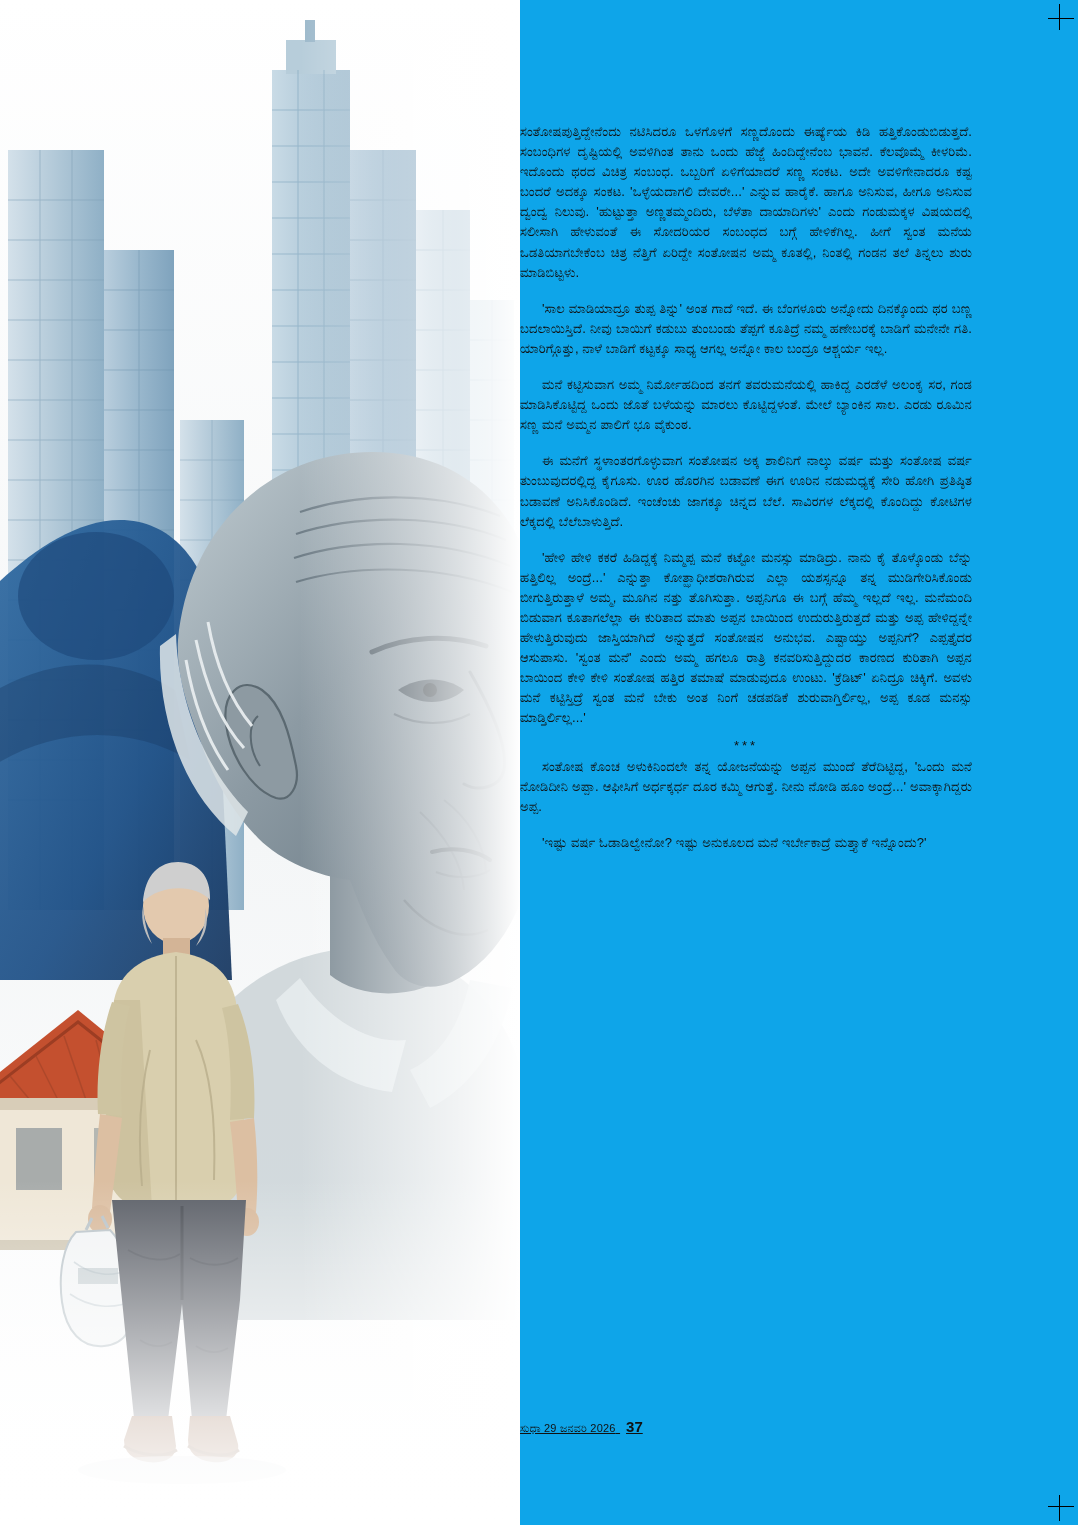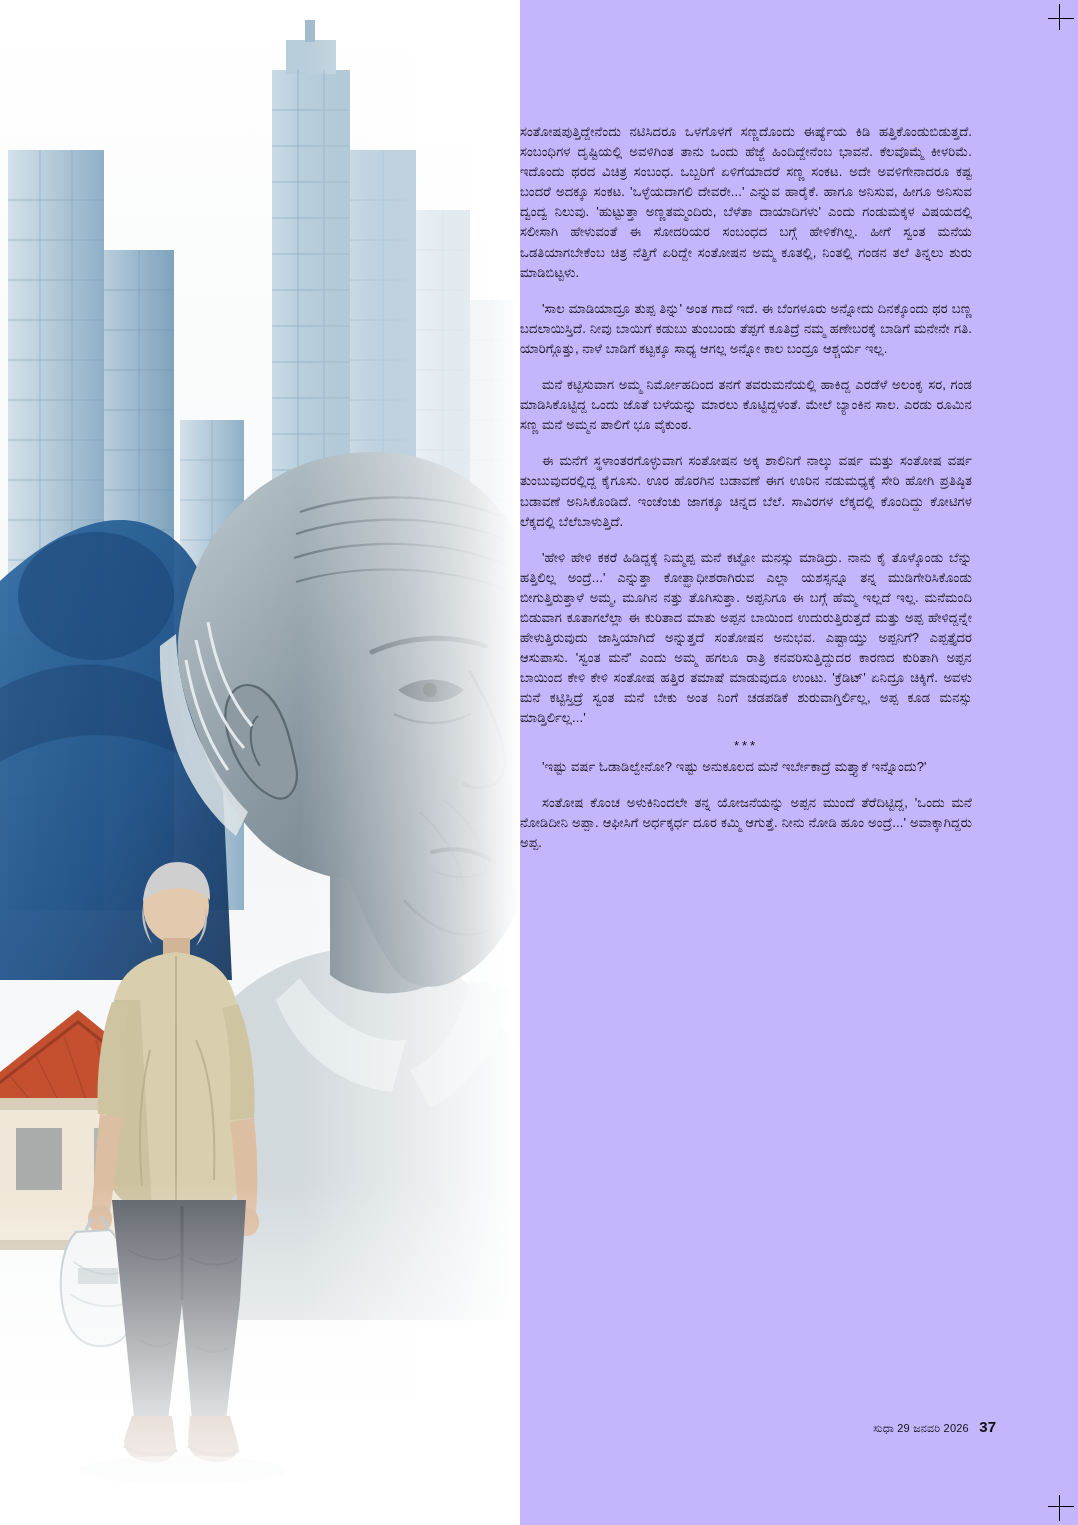--- a/index.html
+++ b/index.html
@@ -7,21 +7,21 @@
     padding: 0;
     background: #ffffff;
   }
   body {
     font-family: "Liberation Sans", sans-serif;
   }
   .page {
     position: relative;
     width: 1078px;
     height: 1525px;
-    background: #c4b5fd;
+    background: #0ea5e9;
     overflow: hidden;
   }
 
   
   .crop-mark {
     position: absolute;
     background: #000;
   }
   .cm-tr-v { right: 18px; top: 4px; width: 1px; height: 26px; }
   .cm-tr-h { right: 4px; top: 18px; width: 26px; height: 1px; }
@@ -63,25 +63,25 @@
     text-align: center;
     font-size: 13px;
     letter-spacing: 3px;
     color: #111;
     margin: 9px 0 4px 0;
   }
 
   
   .footer {
     position: absolute;
-    left: 544px;
+    left: 520px;
     top: 1418px;
     width: 452px;
-    text-align: right;
     color: #111;
+    text-decoration: underline;
   }
   .footer .issue {
     font-size: 11px;
     letter-spacing: 0.2px;
   }
   .footer .pageno {
     font-size: 15px;
     font-weight: bold;
     margin-left: 6px;
   }
@@ -397,22 +397,22 @@
     </svg>
   </div>
 
   <div class="article">
     <p class="para">ಸಂತೋಷಪುತ್ತಿದ್ದೇನೆಂದು ನಟಿಸಿದರೂ ಒಳಗೊಳಗೆ ಸಣ್ಣದೊಂದು ಈರ್ಷ್ಯೆಯ ಕಿಡಿ ಹತ್ತಿಕೊಂಡುಬಿಡುತ್ತದೆ. ಸಂಬಂಧಿಗಳ ದೃಷ್ಟಿಯಲ್ಲಿ ಅವಳಿಗಿಂತ ತಾನು ಒಂದು ಹೆಜ್ಜೆ ಹಿಂದಿದ್ದೇನೆಂಬ ಭಾವನೆ. ಕೆಲವೊಮ್ಮೆ ಕೀಳರಿಮೆ. ಇದೊಂದು ಥರದ ವಿಚಿತ್ರ ಸಂಬಂಧ. ಒಬ್ಬರಿಗೆ ಏಳಿಗೆಯಾದರೆ ಸಣ್ಣ ಸಂಕಟ. ಅದೇ ಅವಳಿಗೇನಾದರೂ ಕಷ್ಟ ಬಂದರೆ ಅದಕ್ಕೂ ಸಂಕಟ. 'ಒಳ್ಳೆಯದಾಗಲಿ ದೇವರೇ...' ಎನ್ನುವ ಹಾರೈಕೆ. ಹಾಗೂ ಅನಿಸುವ, ಹೀಗೂ ಅನಿಸುವ ದ್ವಂದ್ವ ನಿಲುವು. 'ಹುಟ್ಟುತ್ತಾ ಅಣ್ಣತಮ್ಮಂದಿರು, ಬೆಳೆತಾ ದಾಯಾದಿಗಳು' ಎಂದು ಗಂಡುಮಕ್ಕಳ ವಿಷಯದಲ್ಲಿ ಸಲೀಸಾಗಿ ಹೇಳುವಂತೆ ಈ ಸೋದರಿಯರ ಸಂಬಂಧದ ಬಗ್ಗೆ ಹೇಳಿಕೆಗಿಲ್ಲ. ಹೀಗೆ ಸ್ವಂತ ಮನೆಯ ಒಡತಿಯಾಗಬೇಕೆಂಬ ಚಿತ್ರ ನೆತ್ತಿಗೆ ಏರಿದ್ದೇ ಸಂತೋಷನ ಅಮ್ಮ ಕೂತಲ್ಲಿ, ನಿಂತಲ್ಲಿ ಗಂಡನ ತಲೆ ತಿನ್ನಲು ಶುರು ಮಾಡಿಬಿಟ್ಟಳು.</p>
     <p class="para indent">'ಸಾಲ ಮಾಡಿಯಾದ್ರೂ ತುಪ್ಪ ತಿನ್ನು' ಅಂತ ಗಾದೆ ಇದೆ. ಈ ಬೆಂಗಳೂರು ಅನ್ನೋದು ದಿನಕ್ಕೊಂದು ಥರ ಬಣ್ಣ ಬದಲಾಯಿಸ್ತಿದೆ. ನೀವು ಬಾಯಿಗೆ ಕಡುಬು ತುಂಬಂಡು ತೆಪ್ಪಗೆ ಕೂತಿದ್ರೆ ನಮ್ಮ ಹಣೇಬರಕ್ಕೆ ಬಾಡಿಗೆ ಮನೇನೇ ಗತಿ. ಯಾರಿಗ್ಗೊತ್ತು, ನಾಳೆ ಬಾಡಿಗೆ ಕಟ್ಟಕ್ಕೂ ಸಾಧ್ಯ ಆಗಲ್ಲ ಅನ್ನೋ ಕಾಲ ಬಂದ್ರೂ ಆಶ್ಚರ್ಯ ಇಲ್ಲ.</p>
     <p class="para indent">ಮನೆ ಕಟ್ಟಿಸುವಾಗ ಅಮ್ಮ ನಿರ್ಮೋಹದಿಂದ ತನಗೆ ತವರುಮನೆಯಲ್ಲಿ ಹಾಕಿದ್ದ ಎರಡೆಳೆ ಅಲಂಕೃ ಸರ, ಗಂಡ ಮಾಡಿಸಿಕೊಟ್ಟಿದ್ದ ಒಂದು ಜೊತೆ ಬಳೆಯನ್ನು ಮಾರಲು ಕೊಟ್ಟಿದ್ದಳಂತೆ. ಮೇಲೆ ಬ್ಯಾಂಕಿನ ಸಾಲ. ಎರಡು ರೂಮಿನ ಸಣ್ಣ ಮನೆ ಅಮ್ಮನ ಪಾಲಿಗೆ ಭೂ ವೈಕುಂಠ.</p>
     <p class="para indent">ಈ ಮನೆಗೆ ಸ್ಥಳಾಂತರಗೊಳ್ಳುವಾಗ ಸಂತೋಷನ ಅಕ್ಕ ಶಾಲಿನಿಗೆ ನಾಲ್ಕು ವರ್ಷ ಮತ್ತು ಸಂತೋಷ ವರ್ಷ ತುಂಬುವುದರಲ್ಲಿದ್ದ ಕೈಗೂಸು. ಊರ ಹೊರಗಿನ ಬಡಾವಣೆ ಈಗ ಊರಿನ ನಡುಮಧ್ಯಕ್ಕೆ ಸೇರಿ ಹೋಗಿ ಪ್ರತಿಷ್ಠಿತ ಬಡಾವಣೆ ಅನಿಸಿಕೊಂಡಿದೆ. ಇಂಚೆಂಚು ಜಾಗಕ್ಕೂ ಚಿನ್ನದ ಬೆಲೆ. ಸಾವಿರಗಳ ಲೆಕ್ಕದಲ್ಲಿ ಕೊಂದಿದ್ದು ಕೋಟಿಗಳ ಲೆಕ್ಕದಲ್ಲಿ ಬೆಲೆಬಾಳುತ್ತಿದೆ.</p>
     <p class="para indent">'ಹೇಳಿ ಹೇಳಿ ಕಕರೆ ಹಿಡಿದ್ದಕ್ಕೆ ನಿಮ್ಮಪ್ಪ ಮನೆ ಕಟ್ಟೋ ಮನಸ್ಸು ಮಾಡಿದ್ರು. ನಾನು ಕೈ ತೊಳ್ಕೊಂಡು ಬೆನ್ನು ಹತ್ತಿಲಿಲ್ಲ ಅಂದ್ರೆ...' ಎನ್ನುತ್ತಾ ಕೋತ್ಝಾಧೀಶರಾಗಿರುವ ಎಲ್ಲಾ ಯಶಸ್ಸನ್ನೂ ತನ್ನ ಮುಡಿಗೇರಿಸಿಕೊಂಡು ಬೀಗುತ್ತಿರುತ್ತಾಳೆ ಅಮ್ಮ, ಮೂಗಿನ ನತ್ತು ತೊಗಿಸುತ್ತಾ. ಅಪ್ಪನಿಗೂ ಈ ಬಗ್ಗೆ ಹೆಮ್ಮ ಇಲ್ಲದೆ ಇಲ್ಲ. ಮನೆಮಂದಿ ಬಿಡುವಾಗ ಕೂತಾಗಲೆಲ್ಲಾ ಈ ಕುರಿತಾದ ಮಾತು ಅಪ್ಪನ ಬಾಯಿಂದ ಉದುರುತ್ತಿರುತ್ತದೆ ಮತ್ತು ಅಪ್ಪ ಹೇಳಿದ್ದನ್ನೇ ಹೇಳುತ್ತಿರುವುದು ಜಾಸ್ತಿಯಾಗಿದೆ ಅನ್ನುತ್ತದೆ ಸಂತೋಷನ ಅನುಭವ. ಎಷ್ಟಾಯ್ತು ಅಪ್ಪನಿಗೆ? ಎಪ್ಪತ್ತೈದರ ಆಸುಪಾಸು. 'ಸ್ವಂತ ಮನೆ' ಎಂದು ಅಮ್ಮ ಹಗಲೂ ರಾತ್ರಿ ಕನವರಿಸುತ್ತಿದ್ದುದರ ಕಾರಣದ ಕುರಿತಾಗಿ ಅಪ್ಪನ ಬಾಯಿಂದ ಕೇಳಿ ಕೇಳಿ ಸಂತೋಷ ಹತ್ತಿರ ತಮಾಷೆ ಮಾಡುವುದೂ ಉಂಟು. 'ಕ್ರೆಡಿಟ್' ಏನಿದ್ರೂ ಚಿಕ್ಕಿಗೆ. ಅವಳು ಮನೆ ಕಟ್ಟಿಸ್ತಿದ್ರೆ ಸ್ವಂತ ಮನೆ ಬೇಕು ಅಂತ ನಿಂಗೆ ಚಡಪಡಿಕೆ ಶುರುವಾಗ್ತಿರ್ಲಿಲ್ಲ, ಅಪ್ಪ ಕೂಡ ಮನಸ್ಸು ಮಾಡ್ತಿರ್ಲಿಲ್ಲ...'</p>
     <div class="divider">***</div>
+    <p class="para indent">ಸಂತೋಷ ಕೊಂಚ ಅಳುಕಿನಿಂದಲೇ ತನ್ನ ಯೋಜನೆಯನ್ನು ಅಪ್ಪನ ಮುಂದೆ ತೆರೆದಿಟ್ಟಿದ್ದ, 'ಒಂದು ಮನೆ ನೋಡಿದೀನಿ ಅಪ್ಪಾ. ಆಫೀಸಿಗೆ ಅರ್ಧಕ್ಕರ್ಧ ದೂರ ಕಮ್ಮಿ ಆಗುತ್ತೆ. ನೀನು ನೋಡಿ ಹೂಂ ಅಂದ್ರೆ...' ಅವಾಕ್ಕಾಗಿದ್ದರು ಅಪ್ಪ.</p>
     <p class="para indent">'ಇಷ್ಟು ವರ್ಷ ಓಡಾಡಿಲ್ವೇನೋ? ಇಷ್ಟು ಅನುಕೂಲದ ಮನೆ ಇರ್ಬೇಕಾದ್ರೆ ಮತ್ತ್ಯಾಕೆ ಇನ್ನೊಂದು?'</p>
-    <p class="para indent">ಸಂತೋಷ ಕೊಂಚ ಅಳುಕಿನಿಂದಲೇ ತನ್ನ ಯೋಜನೆಯನ್ನು ಅಪ್ಪನ ಮುಂದೆ ತೆರೆದಿಟ್ಟಿದ್ದ, 'ಒಂದು ಮನೆ ನೋಡಿದೀನಿ ಅಪ್ಪಾ. ಆಫೀಸಿಗೆ ಅರ್ಧಕ್ಕರ್ಧ ದೂರ ಕಮ್ಮಿ ಆಗುತ್ತೆ. ನೀನು ನೋಡಿ ಹೂಂ ಅಂದ್ರೆ...' ಅವಾಕ್ಕಾಗಿದ್ದರು ಅಪ್ಪ.</p>
   </div>
 
   <div class="footer">
     <span class="issue">ಸುಧಾ 29 ಜನವರಿ 2026</span>
     <span class="pageno">37</span>
   </div>
 
 </div>
 
 </body></html>

